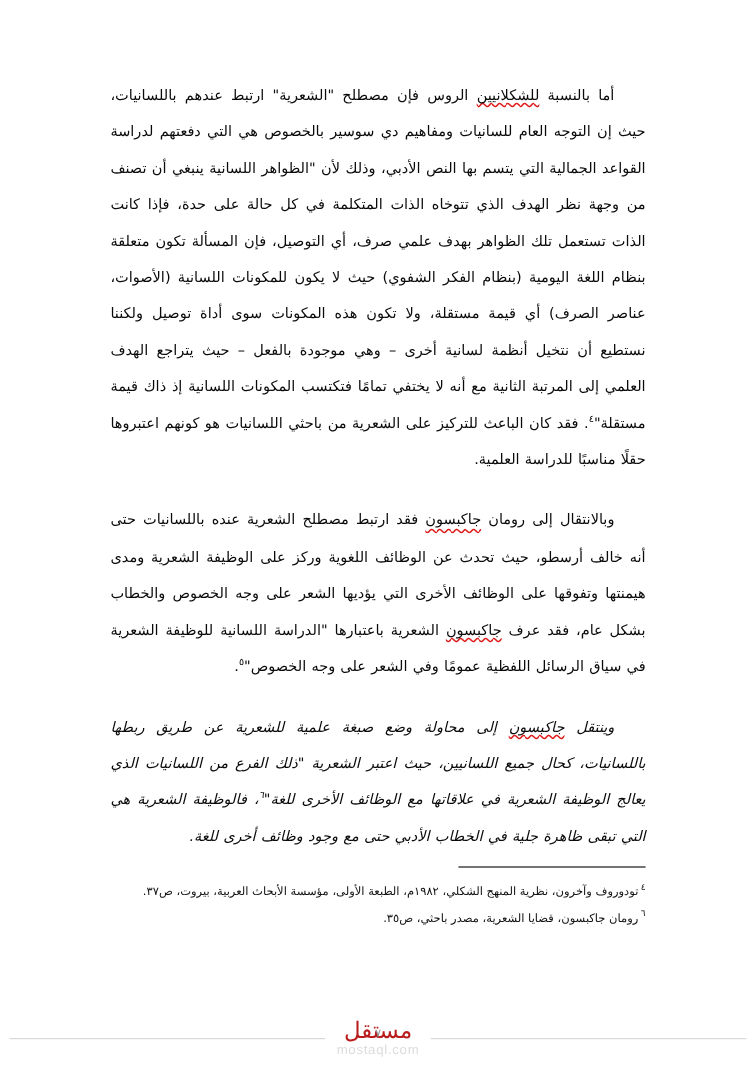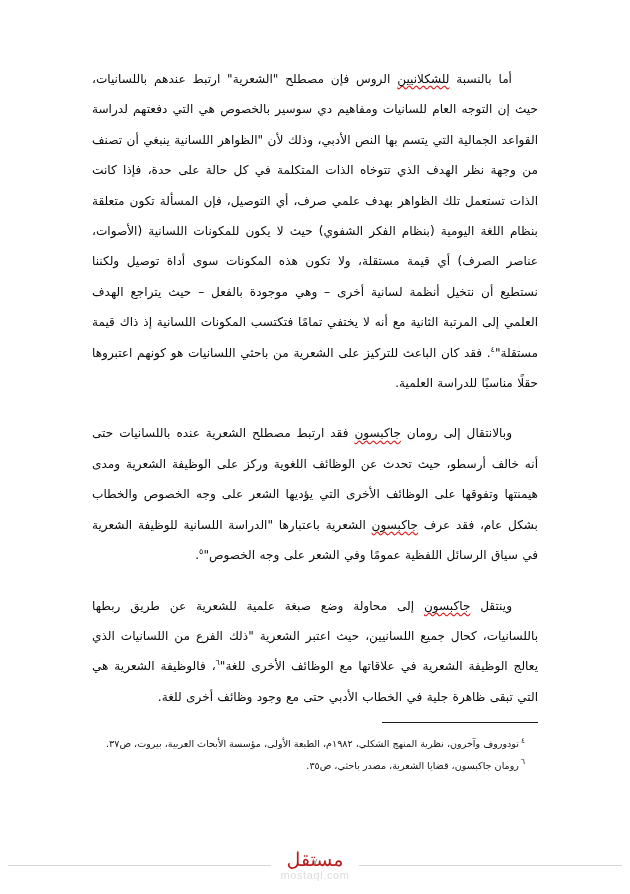--- a/index.html
+++ b/index.html
@@ -39,21 +39,21 @@
     margin: 0 0 20px 0;
     font-size: 12.1px;
     line-height: 30.4px;
     color: #0a0a0a;
     text-indent: 26px;
     text-align: justify;
     text-align-last: right;
     word-spacing: 0.5px;
     font-family: "DejaVu Sans", "Liberation Sans", sans-serif;
   }
-  .para:last-child { margin-bottom: 0; }
+  .para:last-child { margin-bottom: 0; font-style: italic; }
 
   
   .sp {
     text-decoration: underline wavy #e01b1b;
     text-decoration-skip-ink: none;
     -webkit-text-decoration: underline wavy #e01b1b;
     text-underline-offset: 2px;
   }
 
   
@@ -77,21 +77,21 @@
     position: absolute;
     top: 734px;
     right: 92px;
     left: 92px;
     direction: rtl;
     text-align: justify;
     text-align-last: right;
   }
 
   .fn {
-    margin: 0 13px 2px 0;
+    margin: 0 0 2px 0;
     font-size: 9.6px;
     line-height: 19.5px;
     color: #111111;
     text-align: justify;
     text-align-last: right;
   }
 
   .fn .fn-num {
     font-size: 7.5px;
     vertical-align: super;

